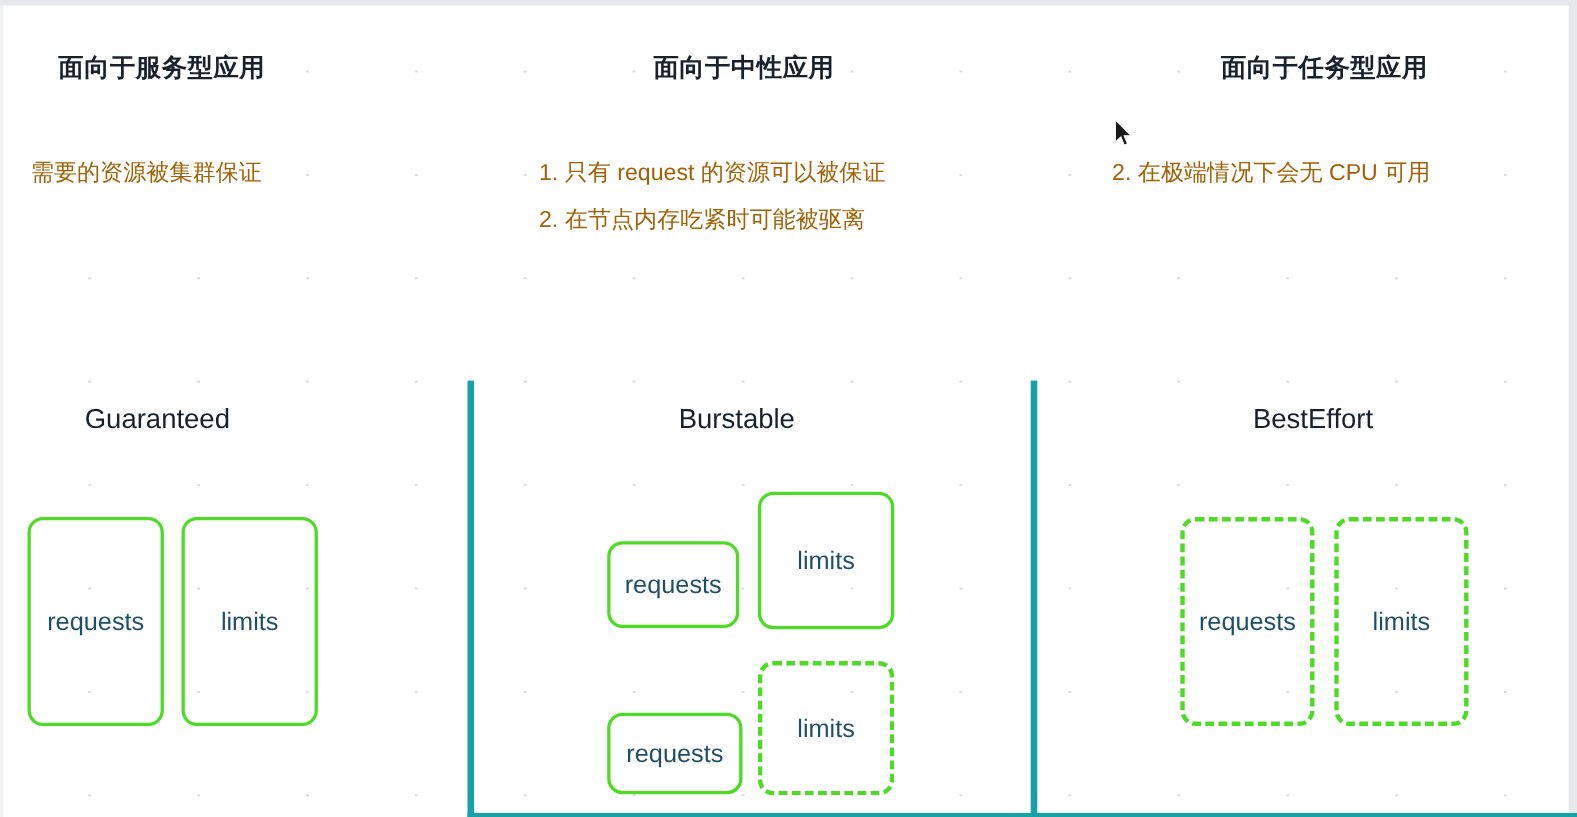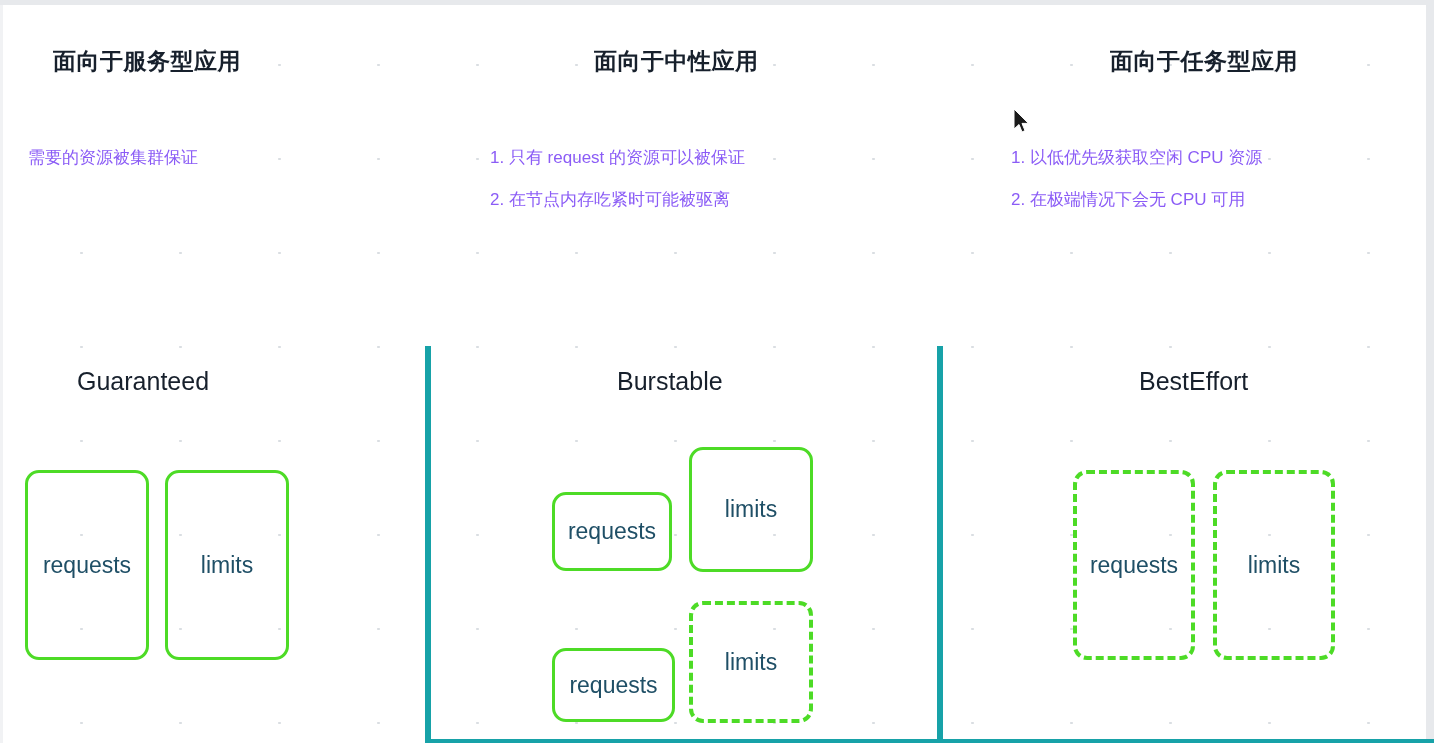--- a/index.html
+++ b/index.html
@@ -44,23 +44,23 @@
     color: #17202c;
     white-space: nowrap;
   }
   #title-0 { left: 53px;  top: 46px; }
   #title-1 { left: 594px; top: 46px; }
   #title-2 { left: 1110px; top: 46px; }
 
   
   .desc {
     position: absolute;
-    font-size: 17px;
+    font-size: 21px;
     line-height: 42px;
-    color: #8b5cf6;
+    color: #a16207;
     white-space: nowrap;
   }
   #desc-0 { left: 28px;  top: 137px; }
   #desc-1 { left: 490px; top: 137px; }
   #desc-2 { left: 1011px; top: 137px; }
   .desc .line { display: block; }
 
   
   .divider {
     position: absolute;
@@ -172,21 +172,20 @@
   <div class="col-title" id="title-2">面向于任务型应用</div>
 
   <div class="desc" id="desc-0">
     <span class="line">需要的资源被集群保证</span>
   </div>
   <div class="desc" id="desc-1">
     <span class="line">1. 只有 request 的资源可以被保证</span>
     <span class="line">2. 在节点内存吃紧时可能被驱离</span>
   </div>
   <div class="desc" id="desc-2">
-    <span class="line">1. 以低优先级获取空闲 CPU 资源</span>
     <span class="line">2. 在极端情况下会无 CPU 可用</span>
   </div>
 
   <div class="divider" id="divider-1"></div>
   <div class="divider" id="divider-2"></div>
   <div class="bottom-rule"></div>
 
   <div class="qos-name" id="qos-0">Guaranteed</div>
   <div class="qos-name" id="qos-1">Burstable</div>
   <div class="qos-name" id="qos-2">BestEffort</div>

